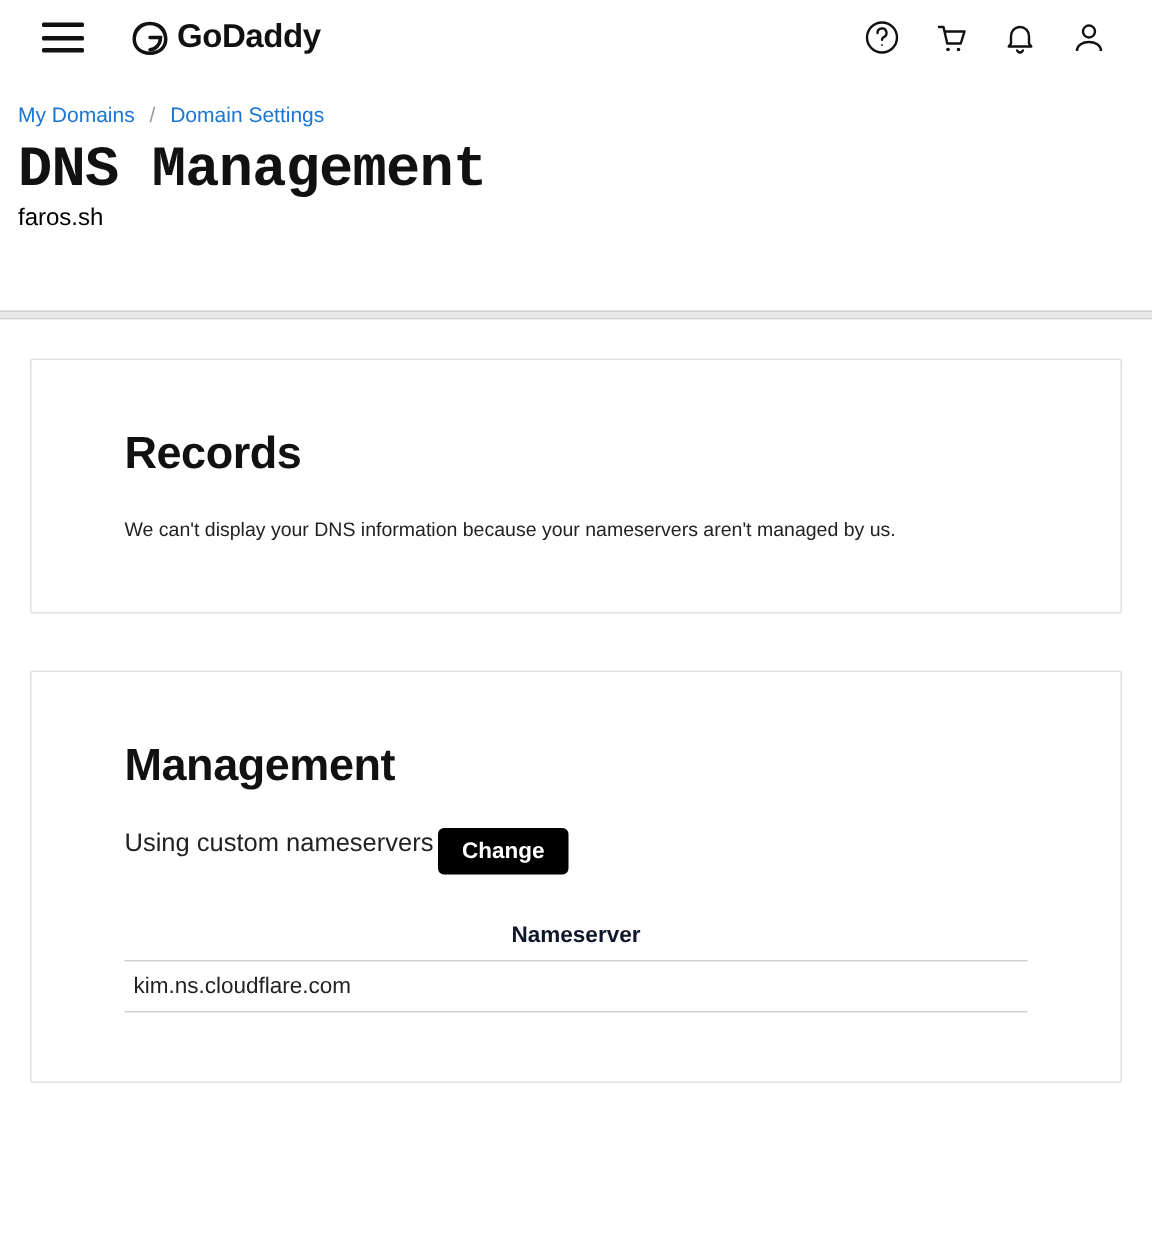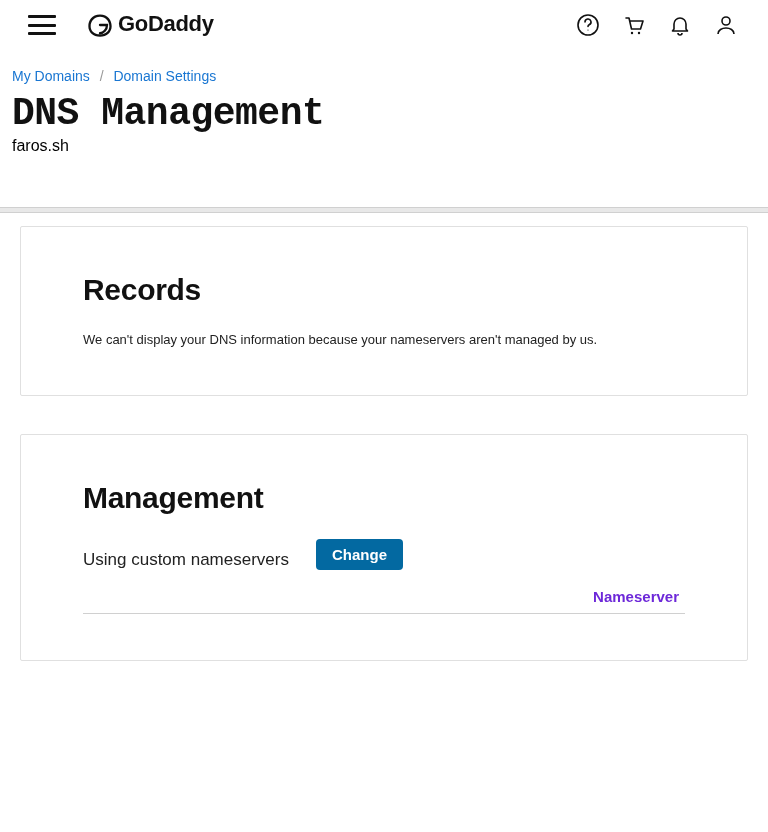--- a/index.html
+++ b/index.html
@@ -104,21 +104,21 @@
     }
     .divider {
       height: 6px;
       background: #e8e8e8;
       border-top: 1px solid #d0d0d0;
       border-bottom: 1px solid #d0d0d0;
       margin-top: 42px;
     }
     .content-area {
       background: #fff;
-      padding: 13px 20px 20px;
+      padding: 26px 20px 20px;
     }
     .card {
       background: #fff;
       border: 1px solid #e0e0e0;
       border-radius: 2px;
       padding: 46px 62px;
       margin-bottom: 38px;
     }
     .card-title {
       font-size: 30px;
@@ -128,47 +128,47 @@
       letter-spacing: -0.3px;
     }
     .card-text {
       font-size: 13px;
       color: #222;
       line-height: 1.4;
       max-width: 560px;
     }
     .ns-status-row {
       display: flex;
-      align-items: flex-end;
-      gap: 27px;
-      margin-bottom: 10px;
+      align-items: flex-start;
+      gap: 3px;
+      margin-bottom: 24px;
     }
     .ns-status {
       font-size: 17px;
       color: #222;
     }
     .change-btn {
-      background: #0369a1;
+      background: #000000;
       color: #fff;
       border: none;
       border-radius: 4px;
       font-size: 15px;
       font-weight: 600;
       padding: 7px 16px;
       cursor: pointer;
     }
     .ns-table {
       width: 100%;
       border-collapse: collapse;
     }
     .ns-table th {
-      text-align: right;
+      text-align: center;
       font-size: 15px;
       font-weight: 700;
-      color: #6d28d9;
+      color: #0f172a;
       padding: 8px 6px;
       border-bottom: 1px solid #d0d0d0;
     }
     .ns-table td {
       font-size: 15px;
       color: #222;
       padding: 8px 6px;
       border-bottom: 1px solid #d0d0d0;
     }
   </style>
@@ -245,17 +245,20 @@
       <span class="ns-status">Using custom nameservers</span>
       <button class="change-btn">Change</button>
     </div>
     <table class="ns-table">
       <thead>
         <tr>
           <th>Nameserver</th>
         </tr>
       </thead>
       <tbody>
+        <tr>
+          <td>kim.ns.cloudflare.com</td>
+        </tr>
       </tbody>
     </table>
   </div>
 
 </div>
 
 </body></html>

